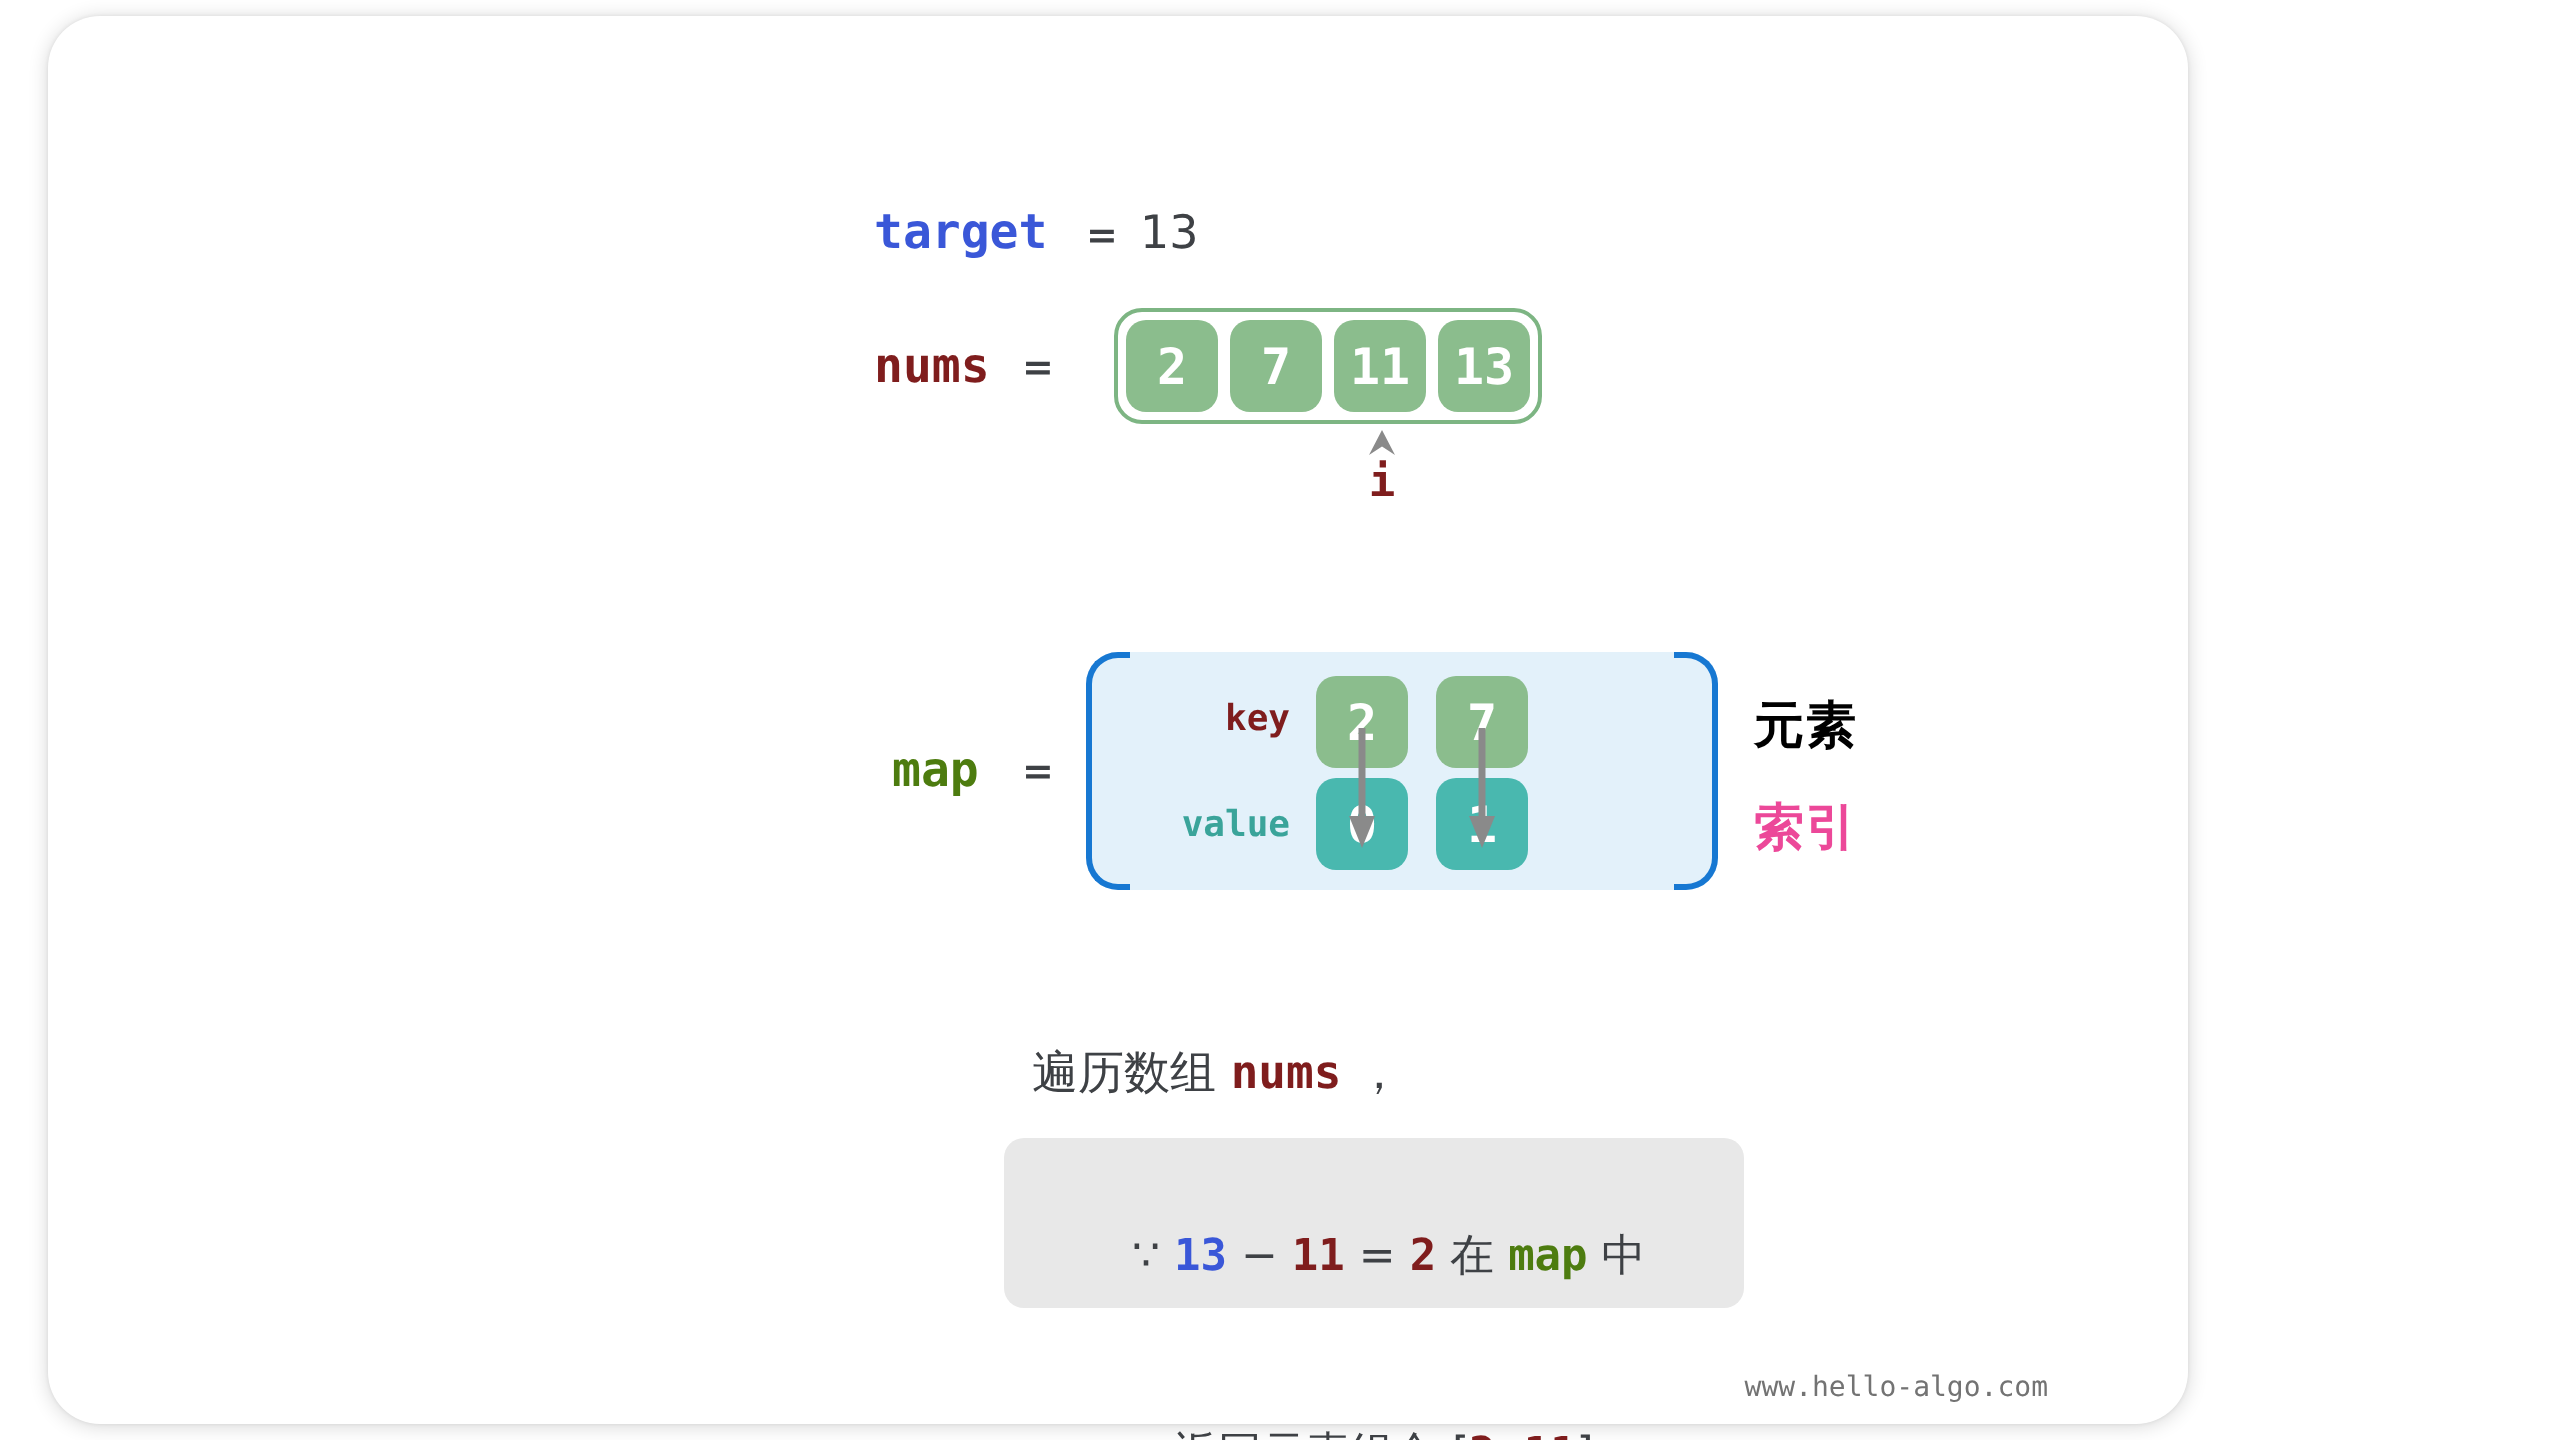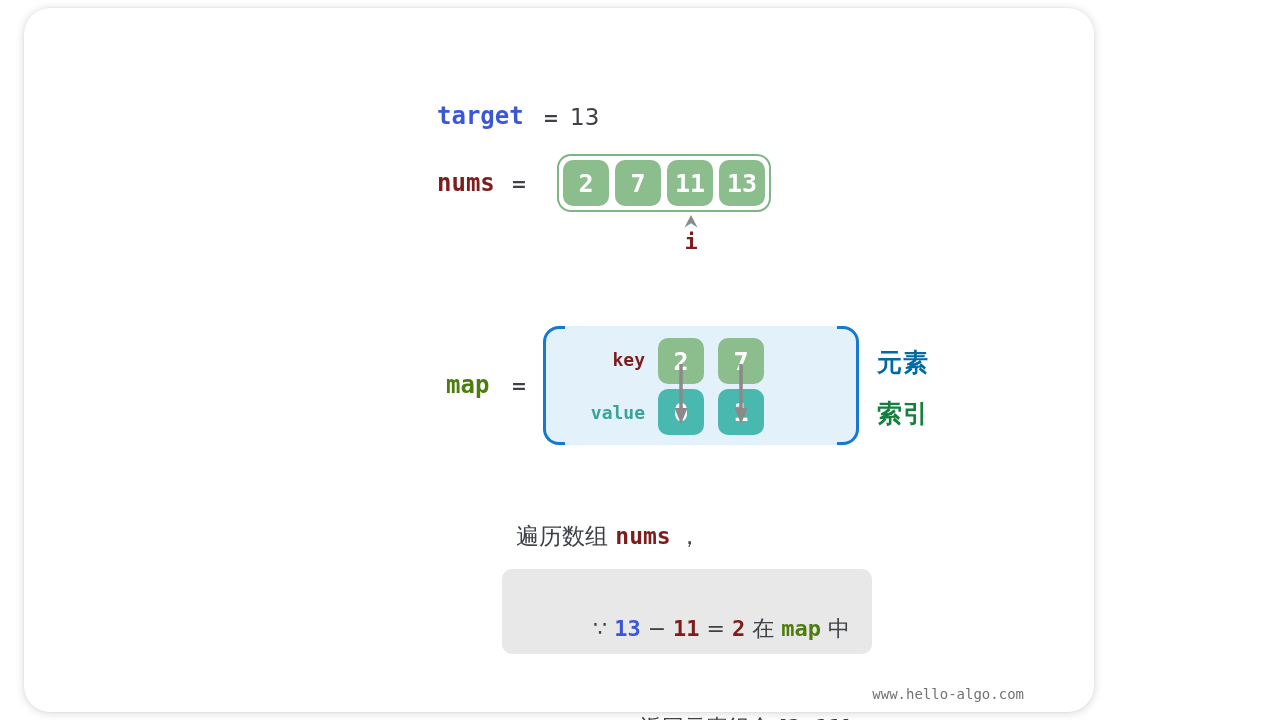--- a/index.html
+++ b/index.html
@@ -54,28 +54,28 @@
               font-size:18px; }
   .key-word   { top:23px; }
   .value-word { top:76px;text-align:right; }
   .map-cell { position:absolute; }
   .k0 { left:115px; top:12px; } .k1 { left:175px; top:12px; }
   .v0 { left:115px; top:63px; } .v1 { left:175px; top:63px; }
   .kv-arrow { position:absolute; top:38px; width:18px; height:62px; }
   .a0 { left:129px; } .a1 { left:189px; }
 
   .legend { left:853px; font-size:25px; letter-spacing:1px; }
-  .legend-key   { top:338px; color:#0369a1; }
-  .legend-value { top:389px; color:#15803d; }
+  .legend-key   { top:338px; color:#000000; }
+  .legend-value { top:389px; color:#ec4899; }
 
   
   .caption { left:492px; top:513px; font-size:23px; }
   .caption .mono { font-size:23px; }
   .concl-box { left:478px; top:561px; width:370px; height:85px; background:#E8E8E8;
-               border-radius:10px; padding:10px 22px;text-align:right; }
+               border-radius:10px; padding:10px 22px; }
   .concl-line { font-size:22px; line-height:33px; white-space:pre; }
   .concl-line .mono { font-size:22px; }
   .concl-line span { white-space:pre; }
 
   .watermark { right:70px; top:678px; font-size:14px; color:#737373;
                font-family:"DejaVu Sans Mono", monospace; }
 </style>
 </head>
 <body>
 

